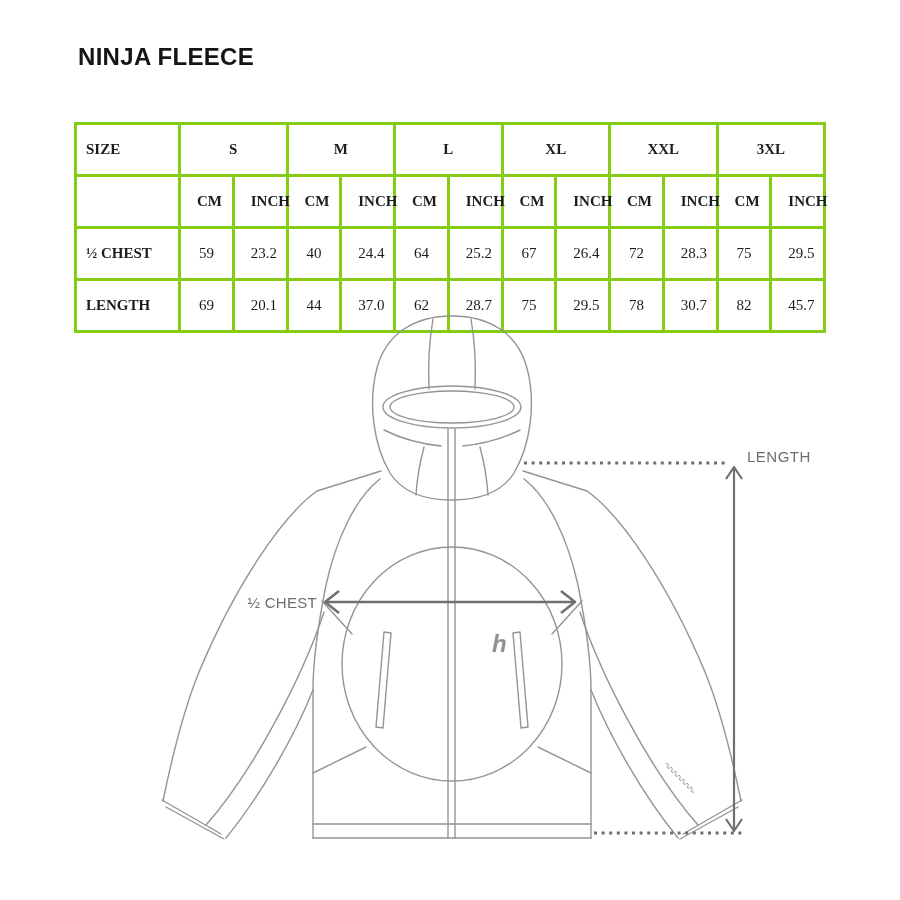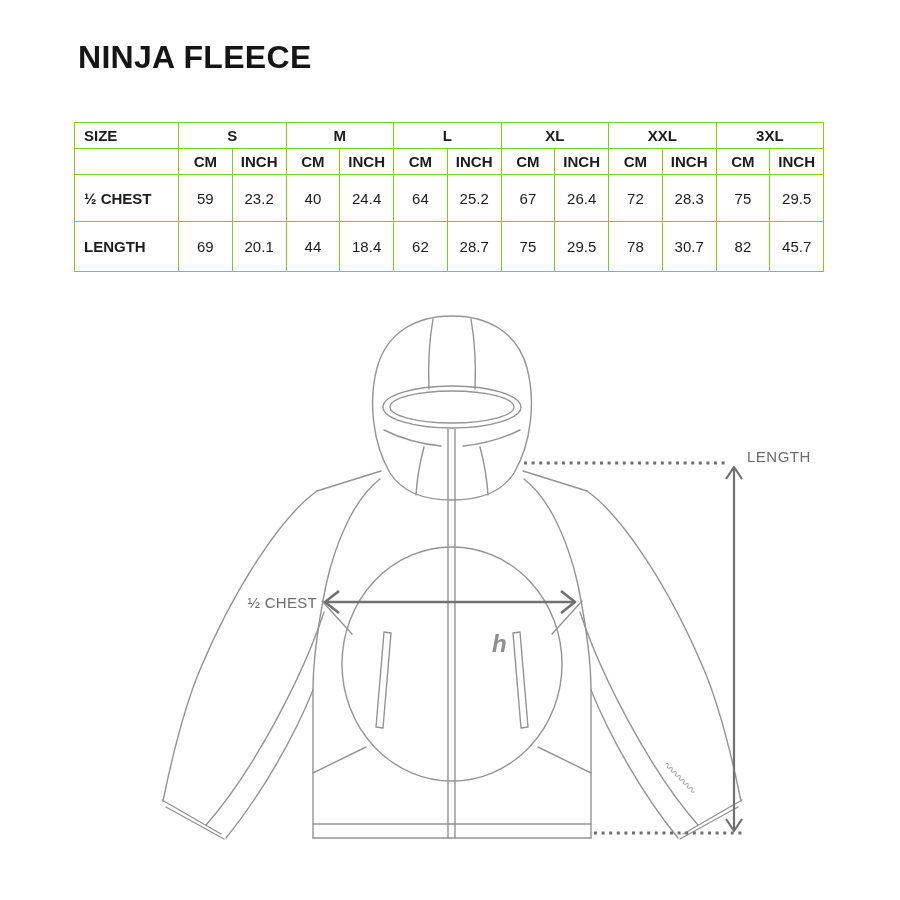--- a/index.html
+++ b/index.html
@@ -1,23 +1,23 @@
 <!DOCTYPE html>
 <html><head>
 <meta charset="utf-8">
 <style>
   html,body{margin:0;padding:0;background:#ffffff;}
   .page{position:relative;width:900px;height:900px;background:#ffffff;overflow:hidden;
         font-family:"Liberation Sans",sans-serif;}
-  .title{position:absolute;left:78px;top:44px;margin:0;font-size:32px;line-height:26px;
+  .title{position:absolute;left:78px;top:44px;margin:0;font-size:24px;line-height:26px;
          font-weight:700;color:#151515;letter-spacing:.3px;}
   table.size-chart{position:absolute;left:74px;top:122px;width:749px;border-collapse:collapse;
          table-layout:fixed;background:#ffffff;}
-  .size-chart th,.size-chart td{border:1px solid #84cc16;padding:4px;text-align:center;
-         color:#1c1c1c;font-size:15px;font-weight:400;white-space:nowrap;}
+  .size-chart th,.size-chart td{border:3px solid #84cc16;padding:16px;text-align:center;
+         color:#1c1c1c;font-size:15px;font-weight:400;white-space:nowrap;font-family:Liberation Serif, serif;}
   .size-chart tr.hr1{height:26px;}
   .size-chart tr.hr2{height:20px;}
   .size-chart tr.dr1{height:47px;}
   .size-chart tr.dr2{height:50px;}
   .size-chart .lbl{text-align:left;padding-left:9px;font-weight:700;}
   .size-chart .size-h{font-weight:700;}
   .size-chart .unit-h{font-size:15px;font-weight:700;}
   svg.drawing{position:absolute;left:0;top:0;}
   svg text{font-family:"Liberation Sans",sans-serif;}
 </style>
@@ -82,21 +82,21 @@
       <td>72</td>
       <td>28.3</td>
       <td>75</td>
       <td>29.5</td>
     </tr>
     <tr class="dr2">
       <td class="lbl">LENGTH</td>
       <td>69</td>
       <td>20.1</td>
       <td>44</td>
-      <td>18.4</td>
+      <td>37.0</td>
       <td>62</td>
       <td>28.7</td>
       <td>75</td>
       <td>29.5</td>
       <td>78</td>
       <td>30.7</td>
       <td>82</td>
       <td>45.7</td>
     </tr>
   </tbody>

